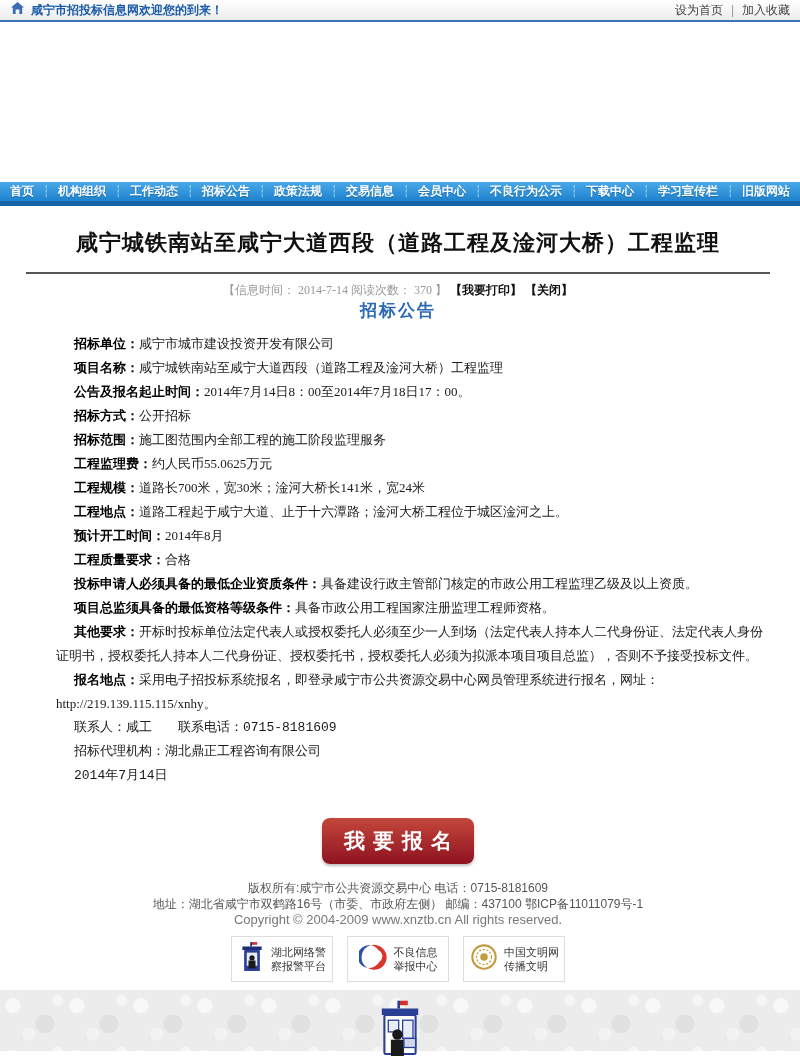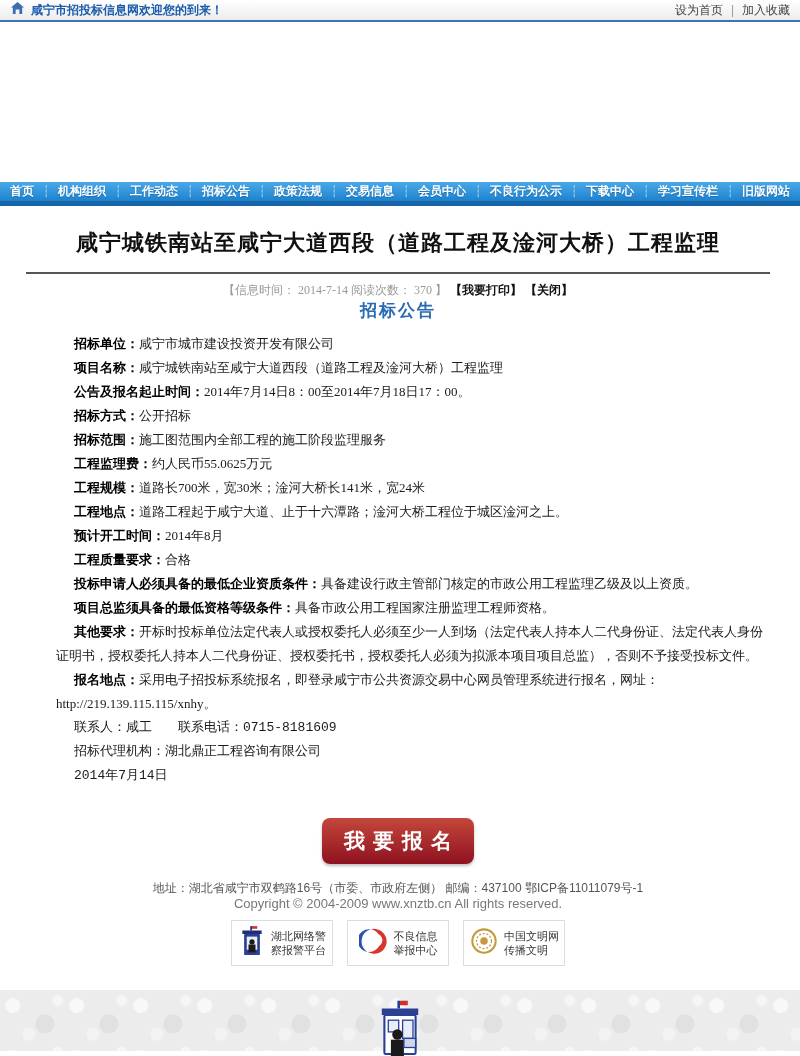--- a/index.html
+++ b/index.html
@@ -169,20 +169,21 @@
     <p class="plain">联系人：咸工　　联系电话：0715-8181609</p>
     <p class="plain">招标代理机构：湖北鼎正工程咨询有限公司</p>
     <p class="plain">2014年7月14日</p>
   </div>
 
   <div class="signup-wrap">
     <button class="signup-btn">我要报名</button>
   </div>
 
   <div class="footer">
+    <p>版权所有:咸宁市公共资源交易中心 电话：0715-8181609</p>
     <p>地址：湖北省咸宁市双鹤路16号（市委、市政府左侧） 邮编：437100 鄂ICP备11011079号-1</p>
     <p class="copy">Copyright © 2004-2009 www.xnztb.cn All rights reserved.</p>
     <div class="badges">
       <div class="badge">
         <span>
           <svg width="28" height="32" viewBox="0 0 32 36">
             <rect x="5" y="6" width="22" height="4" fill="#1d2d78"></rect>
             <rect x="7" y="10" width="18" height="24" rx="1" fill="#2b3f95"></rect>
             <rect x="10" y="13" width="12" height="15" fill="#e8eef8"></rect>
             <rect x="14" y="1" width="2" height="5" fill="#1d2d78"></rect>

